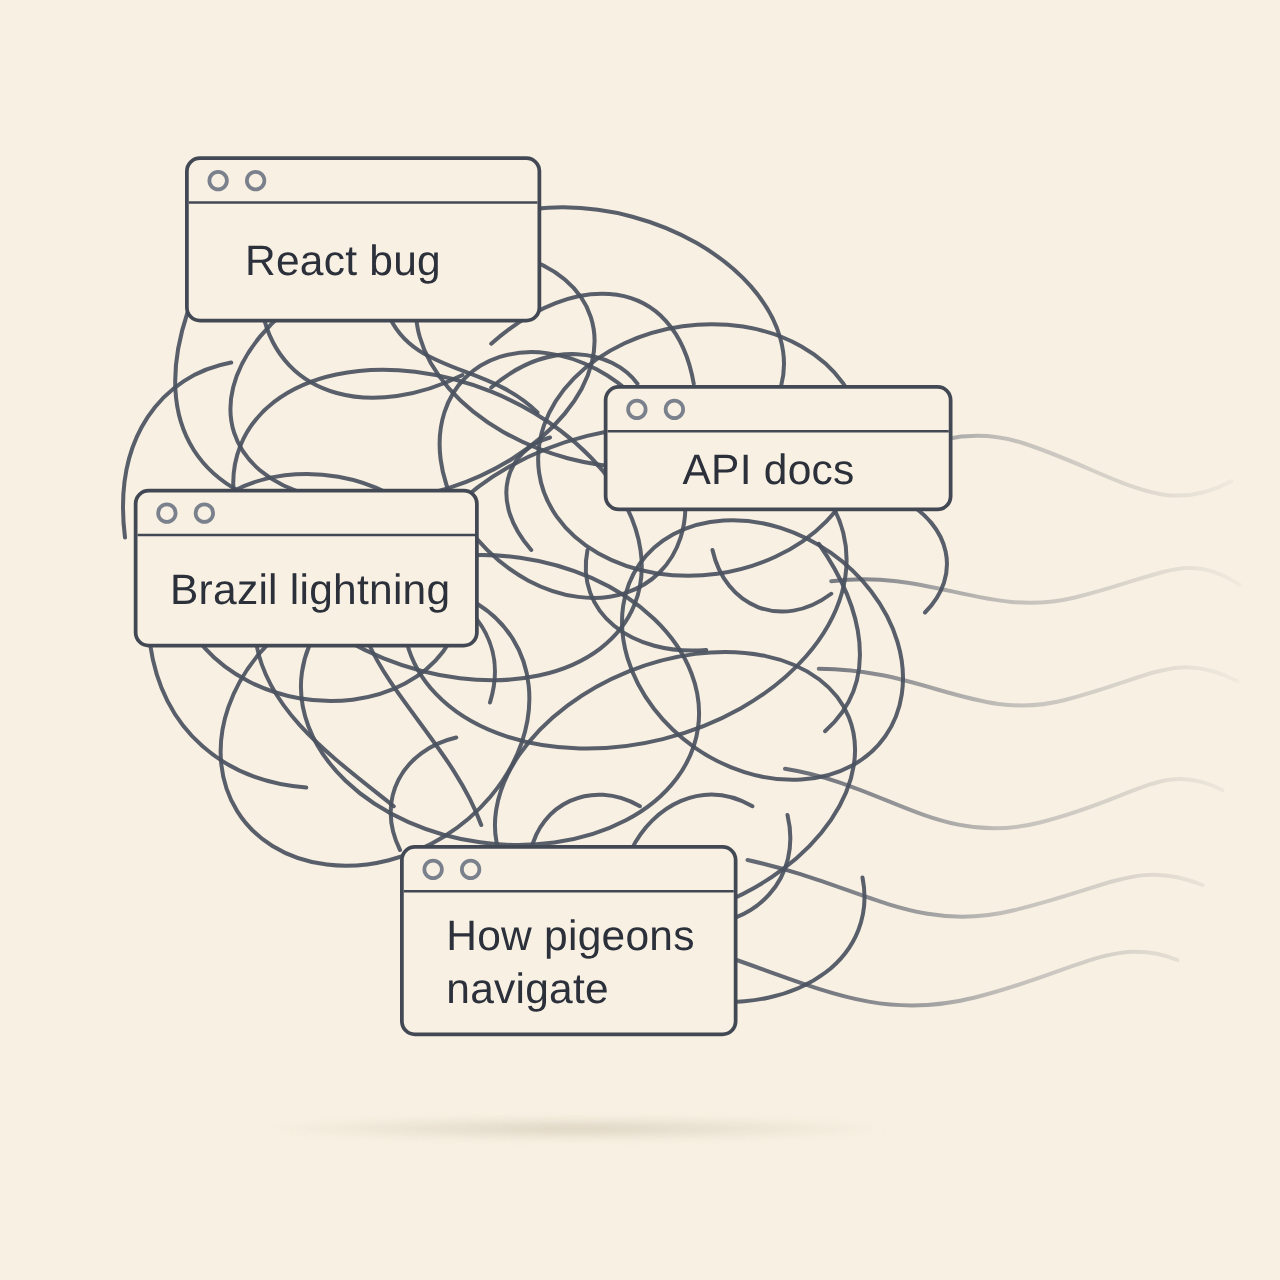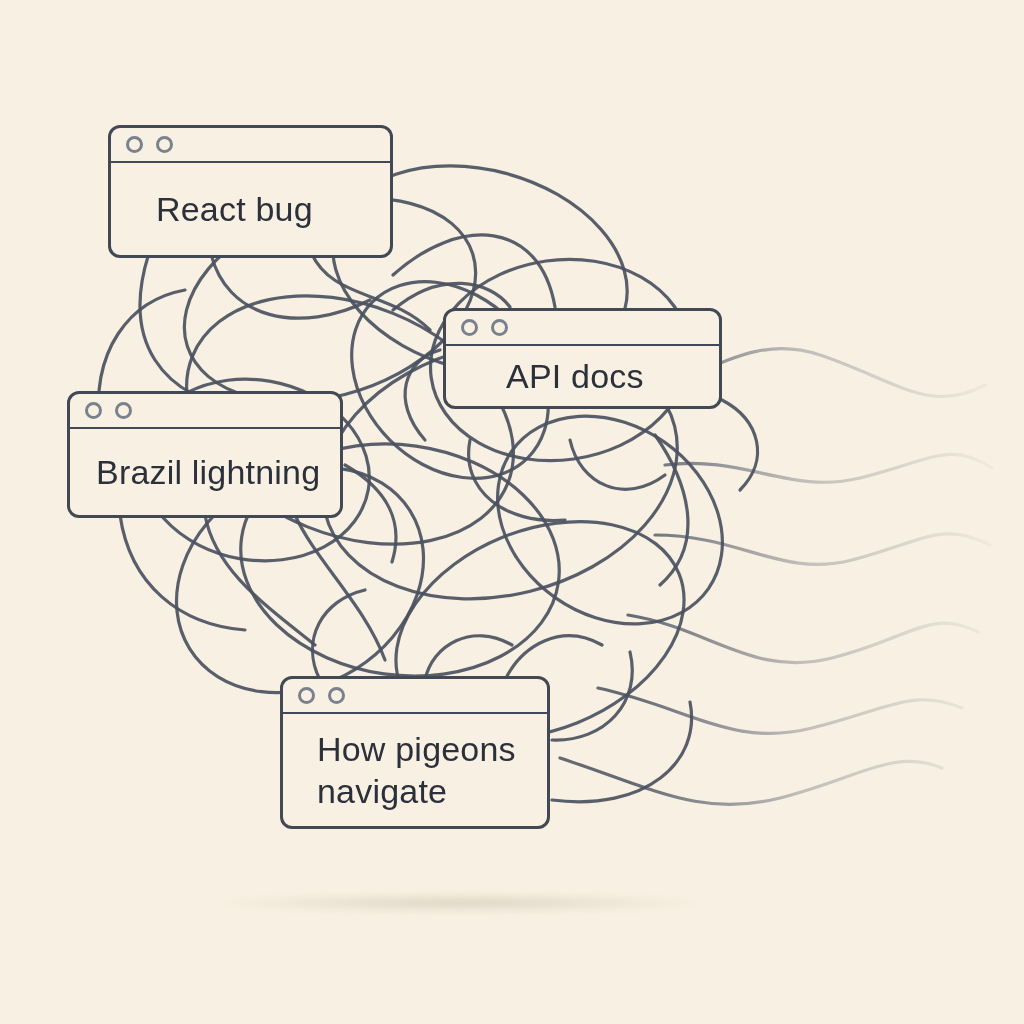--- a/index.html
+++ b/index.html
@@ -37,21 +37,21 @@
     background:radial-gradient(ellipse at center, rgba(176,166,144,.38) 0%, rgba(176,166,144,0) 70%);
     filter:blur(3px);
   }
 
   .win{
     position:absolute;z-index:2;
     background:var(--window-bg);
     border:3px solid var(--window-border);
     border-radius:12px;
     box-sizing:border-box;
-    display:flex;flex-direction:column;
+    display:flex;flex-direction:column;margin-left:40px;
   }
   .win-react  {left:108px;top:125px;width:285px;height:133px;}
   .win-api    {left:443px;top:308px;width:279px;height:101px;}
   .win-brazil {left:67px; top:391px;width:276px;height:127px;}
   .win-pigeons{left:280px;top:676px;width:270px;height:153px;}
 
   .titlebar{
     height:35px;flex:0 0 35px;
     border-bottom:2.5px solid var(--window-border);
     display:flex;align-items:center;

